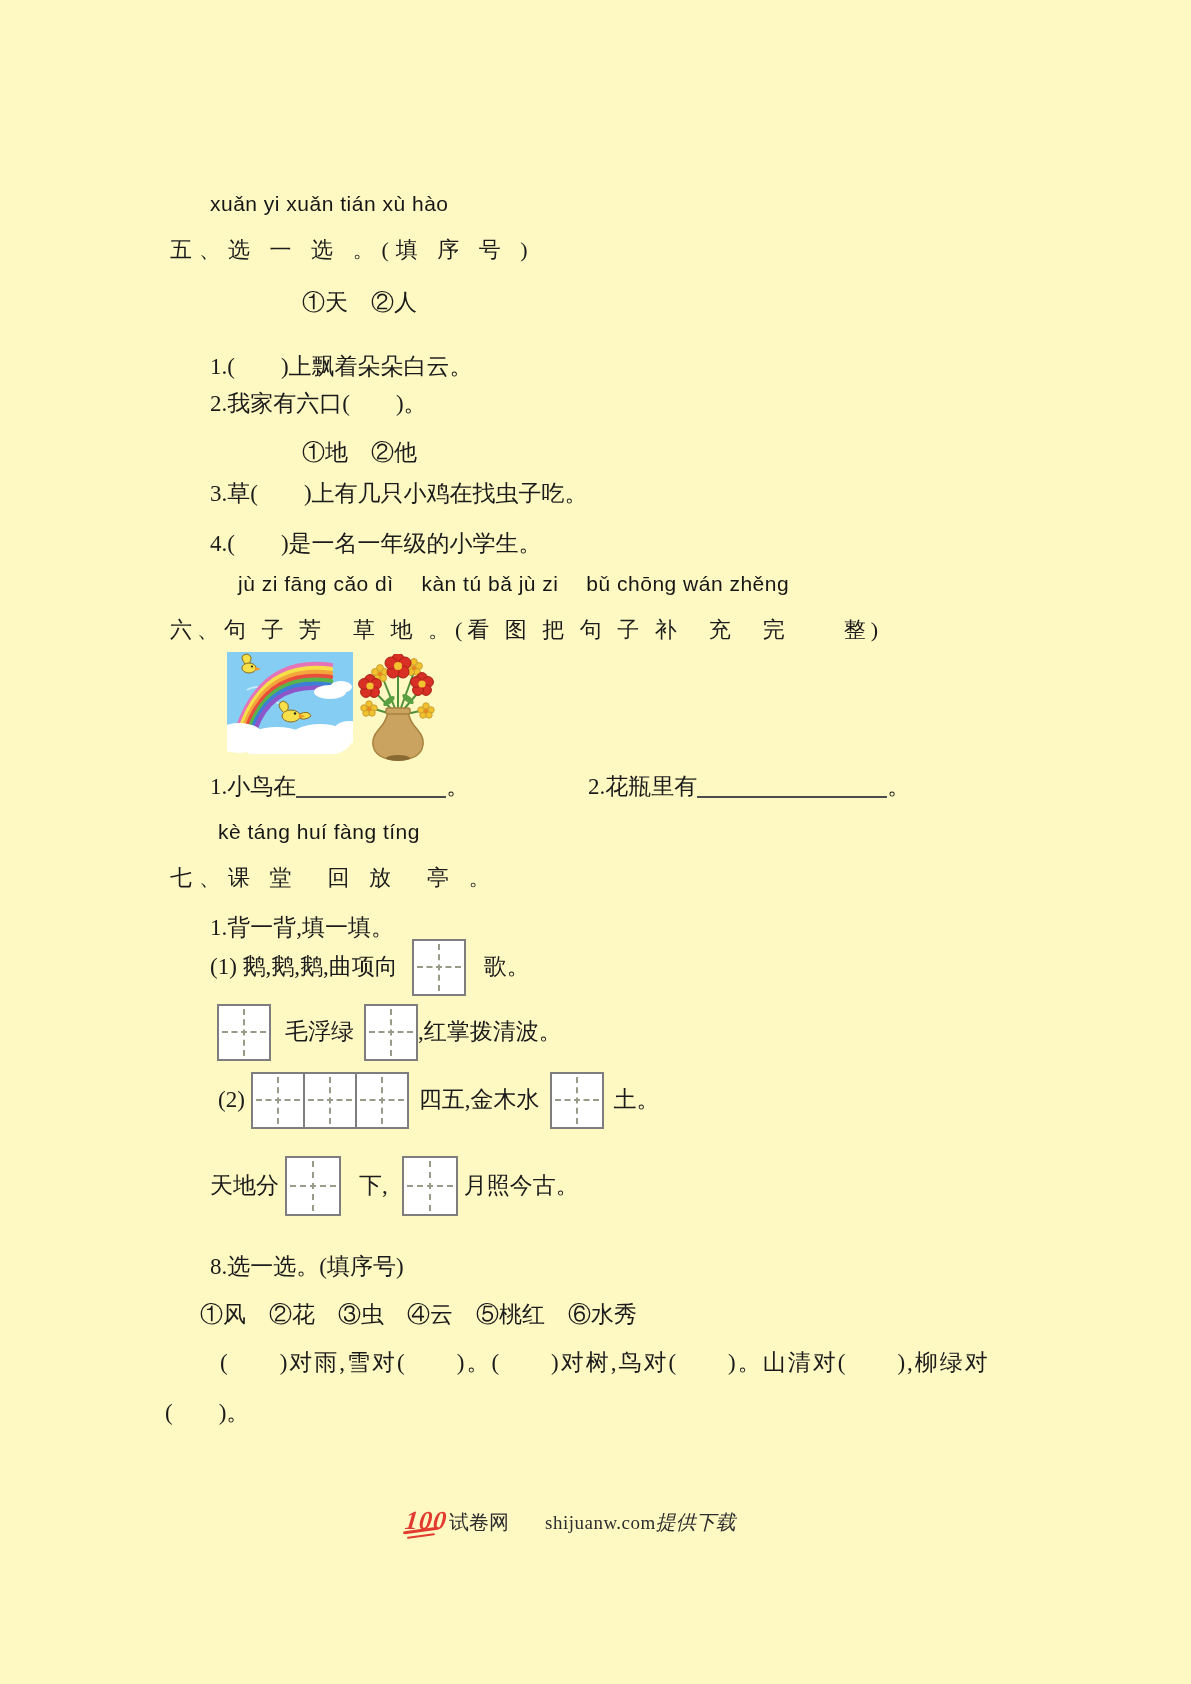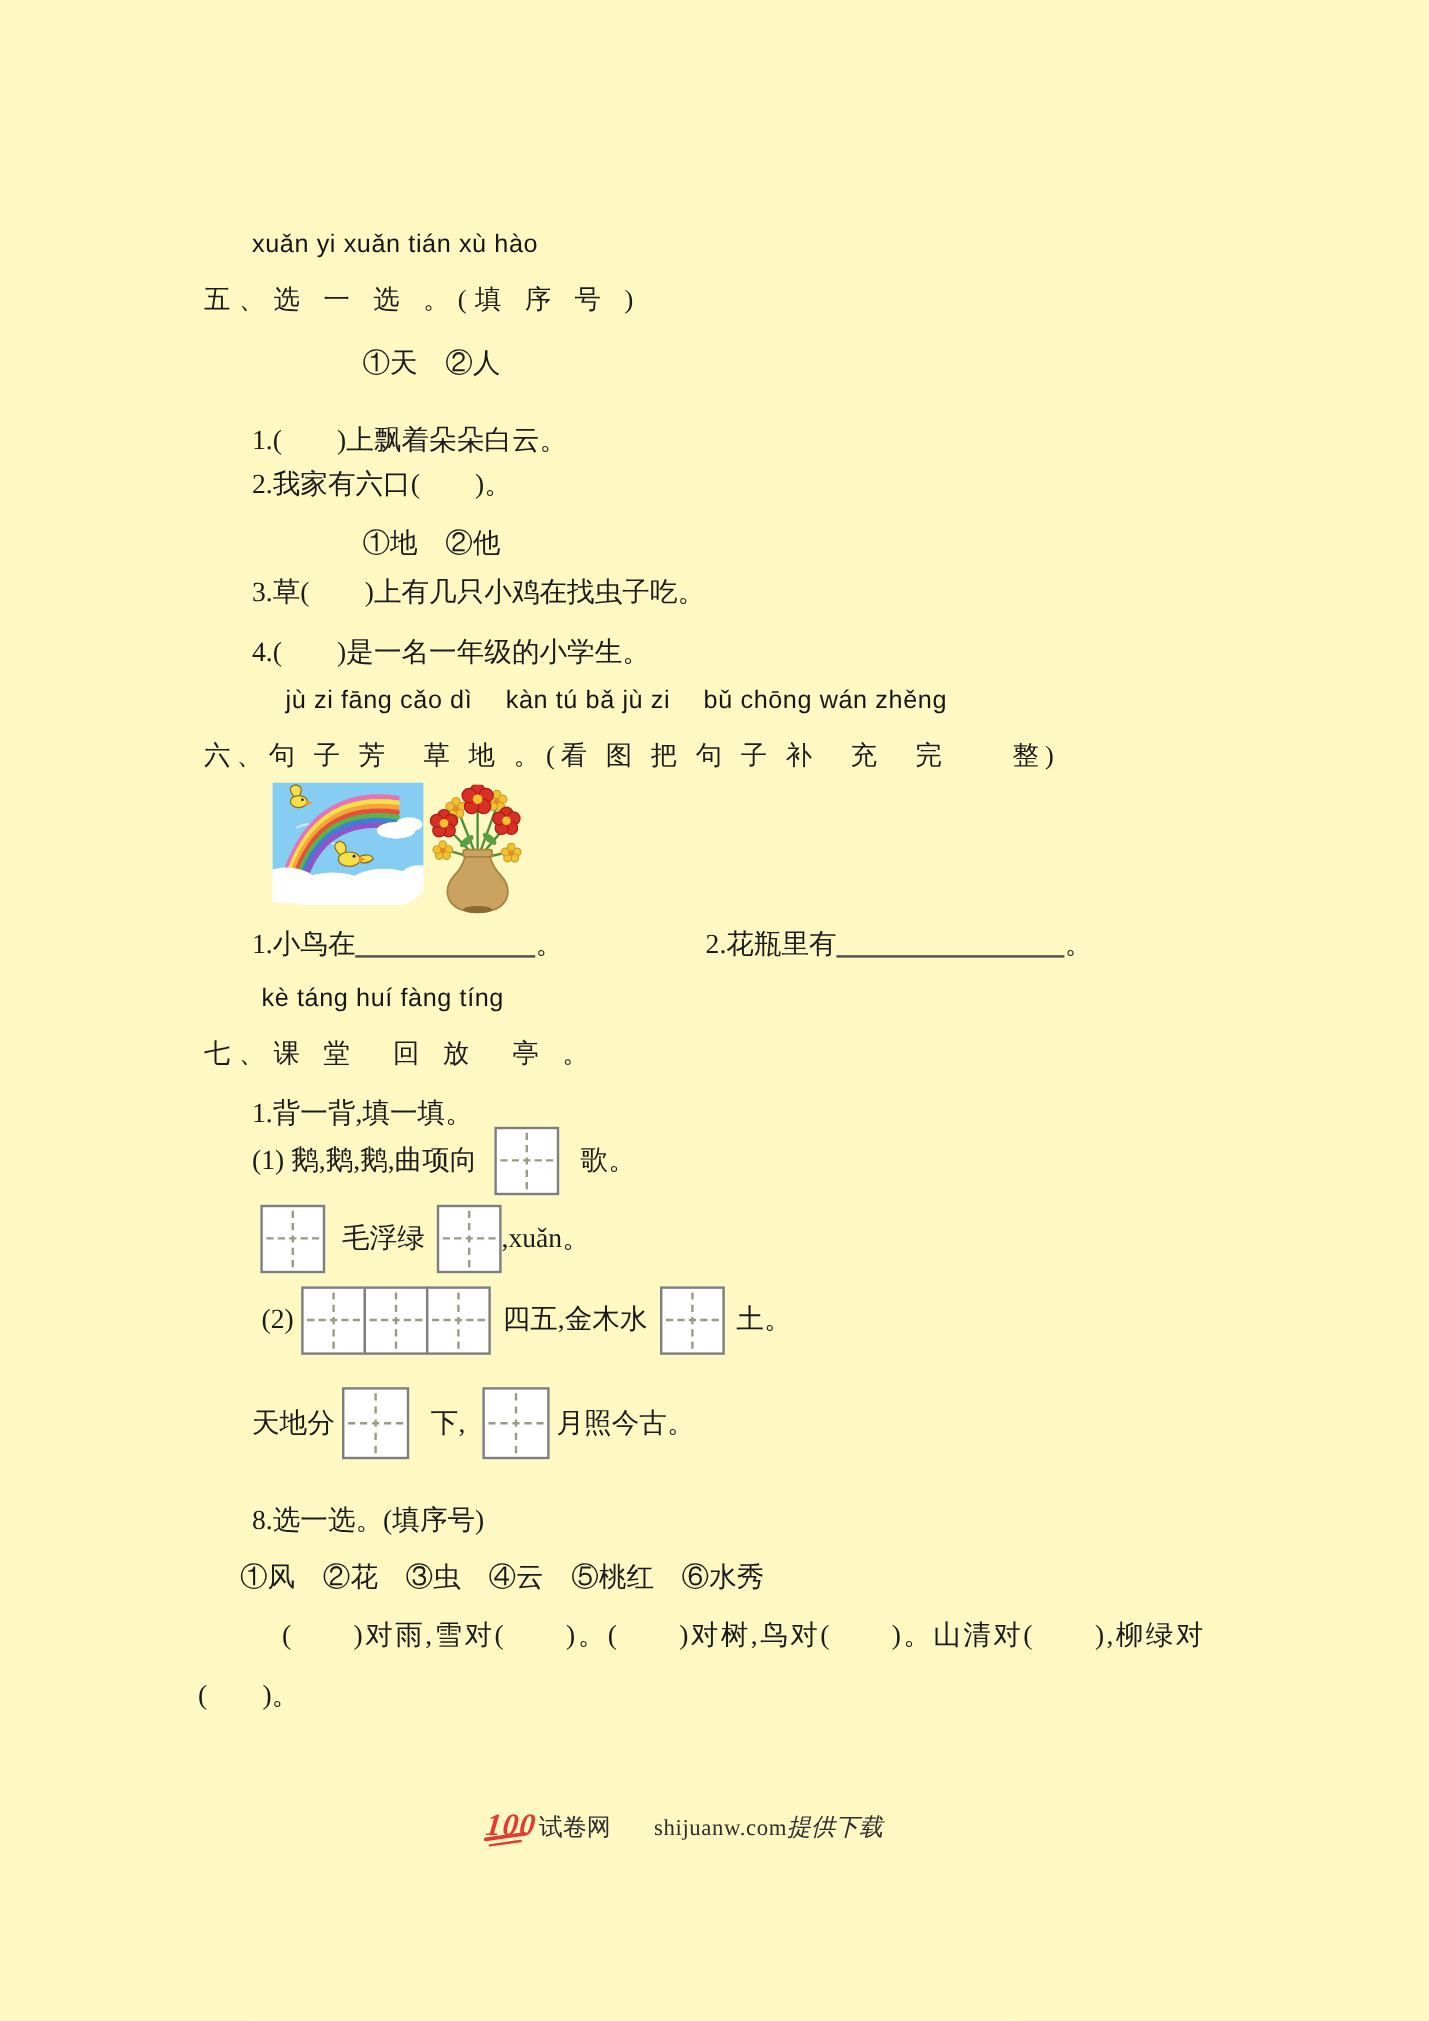--- a/index.html
+++ b/index.html
@@ -202,21 +202,21 @@
   <div class="abs row cn" style="left:217px;top:1002px;height:60px;">
     <span class="box">
         <i class="dh"></i>
         <i class="dv"></i>
       </span>
     <span class="gap14">毛浮绿</span>
     <span class="box gap10">
         <i class="dh"></i>
         <i class="dv"></i>
       </span>
-    <span>,xuǎn。</span>
+    <span>,红掌拨清波。</span>
   </div>
 
   <div class="abs row cn" style="left:218px;top:1070px;height:60px;">
     <span>(2)</span>
     <span class="boxgroup gap22">
       <span class="box">
           <i class="dh"></i>
           <i class="dv"></i>
         </span>
       <span class="box">
@@ -245,21 +245,21 @@
     <span class="gap18">下,</span>
     <span class="box gap14" style="width:56px;height:60px;">
         <i class="dh"></i>
         <i class="dv"></i>
       </span>
     <span class="gap22">月照今古。</span>
   </div>
 
   <div class="abs cn" style="left:210px;top:1252px;">8.选一选。(填序号)</div>
   <div class="abs cn" style="left:200px;top:1300px;">①风　②花　③虫　④云　⑤桃红　⑥水秀</div>
-  <div class="abs cn" style="left:220px;top:1348px;letter-spacing:2px;margin-left:15px;">(　　)对雨,雪对(　　)。(　　)对树,鸟对(　　)。山清对(　　),柳绿对</div>
+  <div class="abs cn" style="left:220px;top:1348px;letter-spacing:2px;">(　　)对雨,雪对(　　)。(　　)对树,鸟对(　　)。山清对(　　),柳绿对</div>
   <div class="abs cn" style="left:165px;top:1398px;">(　　)。</div>
 
   <div class="abs footer" style="left:405px;top:1506px;">
     <span class="logo-wrap">
       <span class="logo-text">100</span>
       <i class="sw1"></i>
       <i class="sw2"></i>
     </span>
     <span>试卷网</span>
     <span class="domain" style="margin-left:36px;">shijuanw.com</span>

